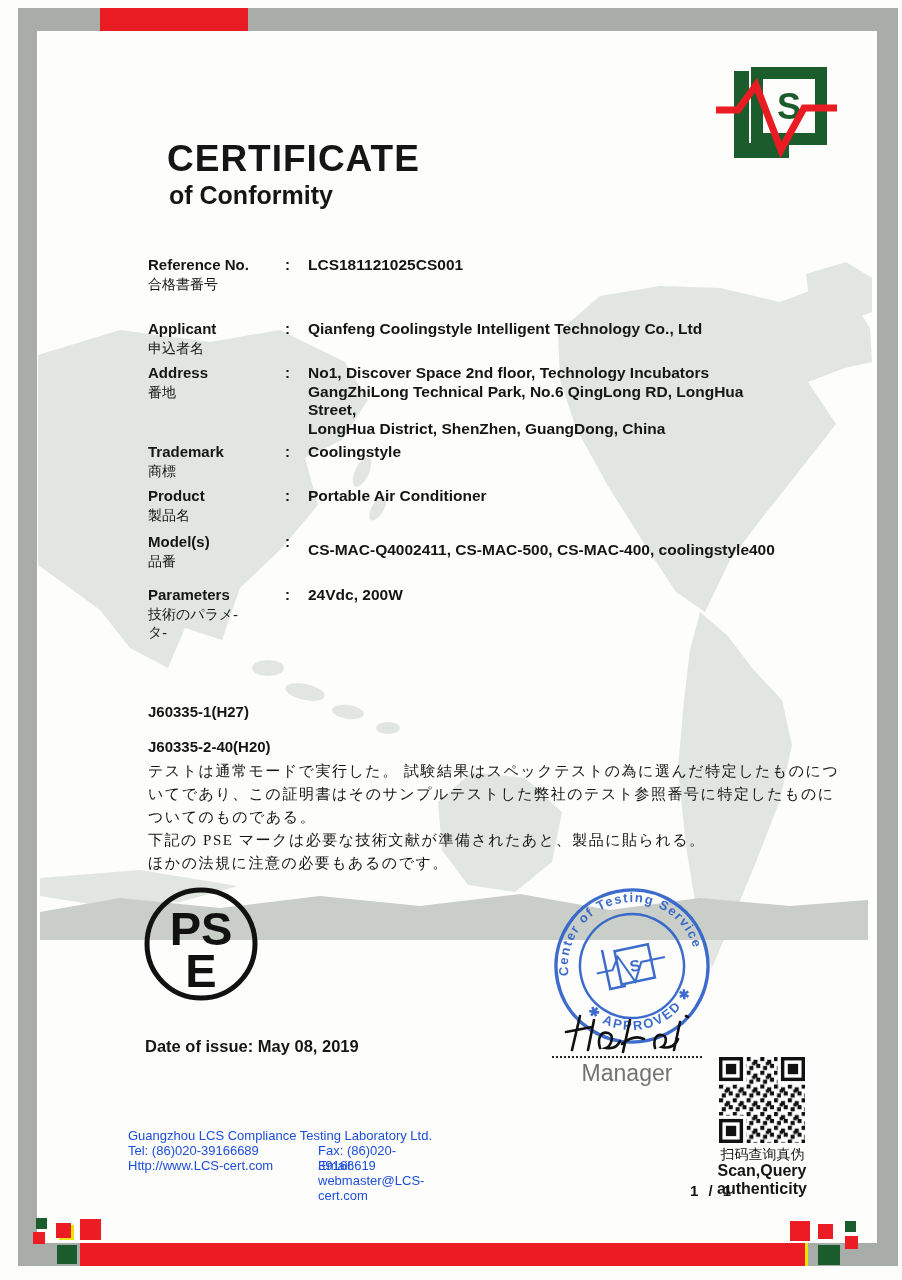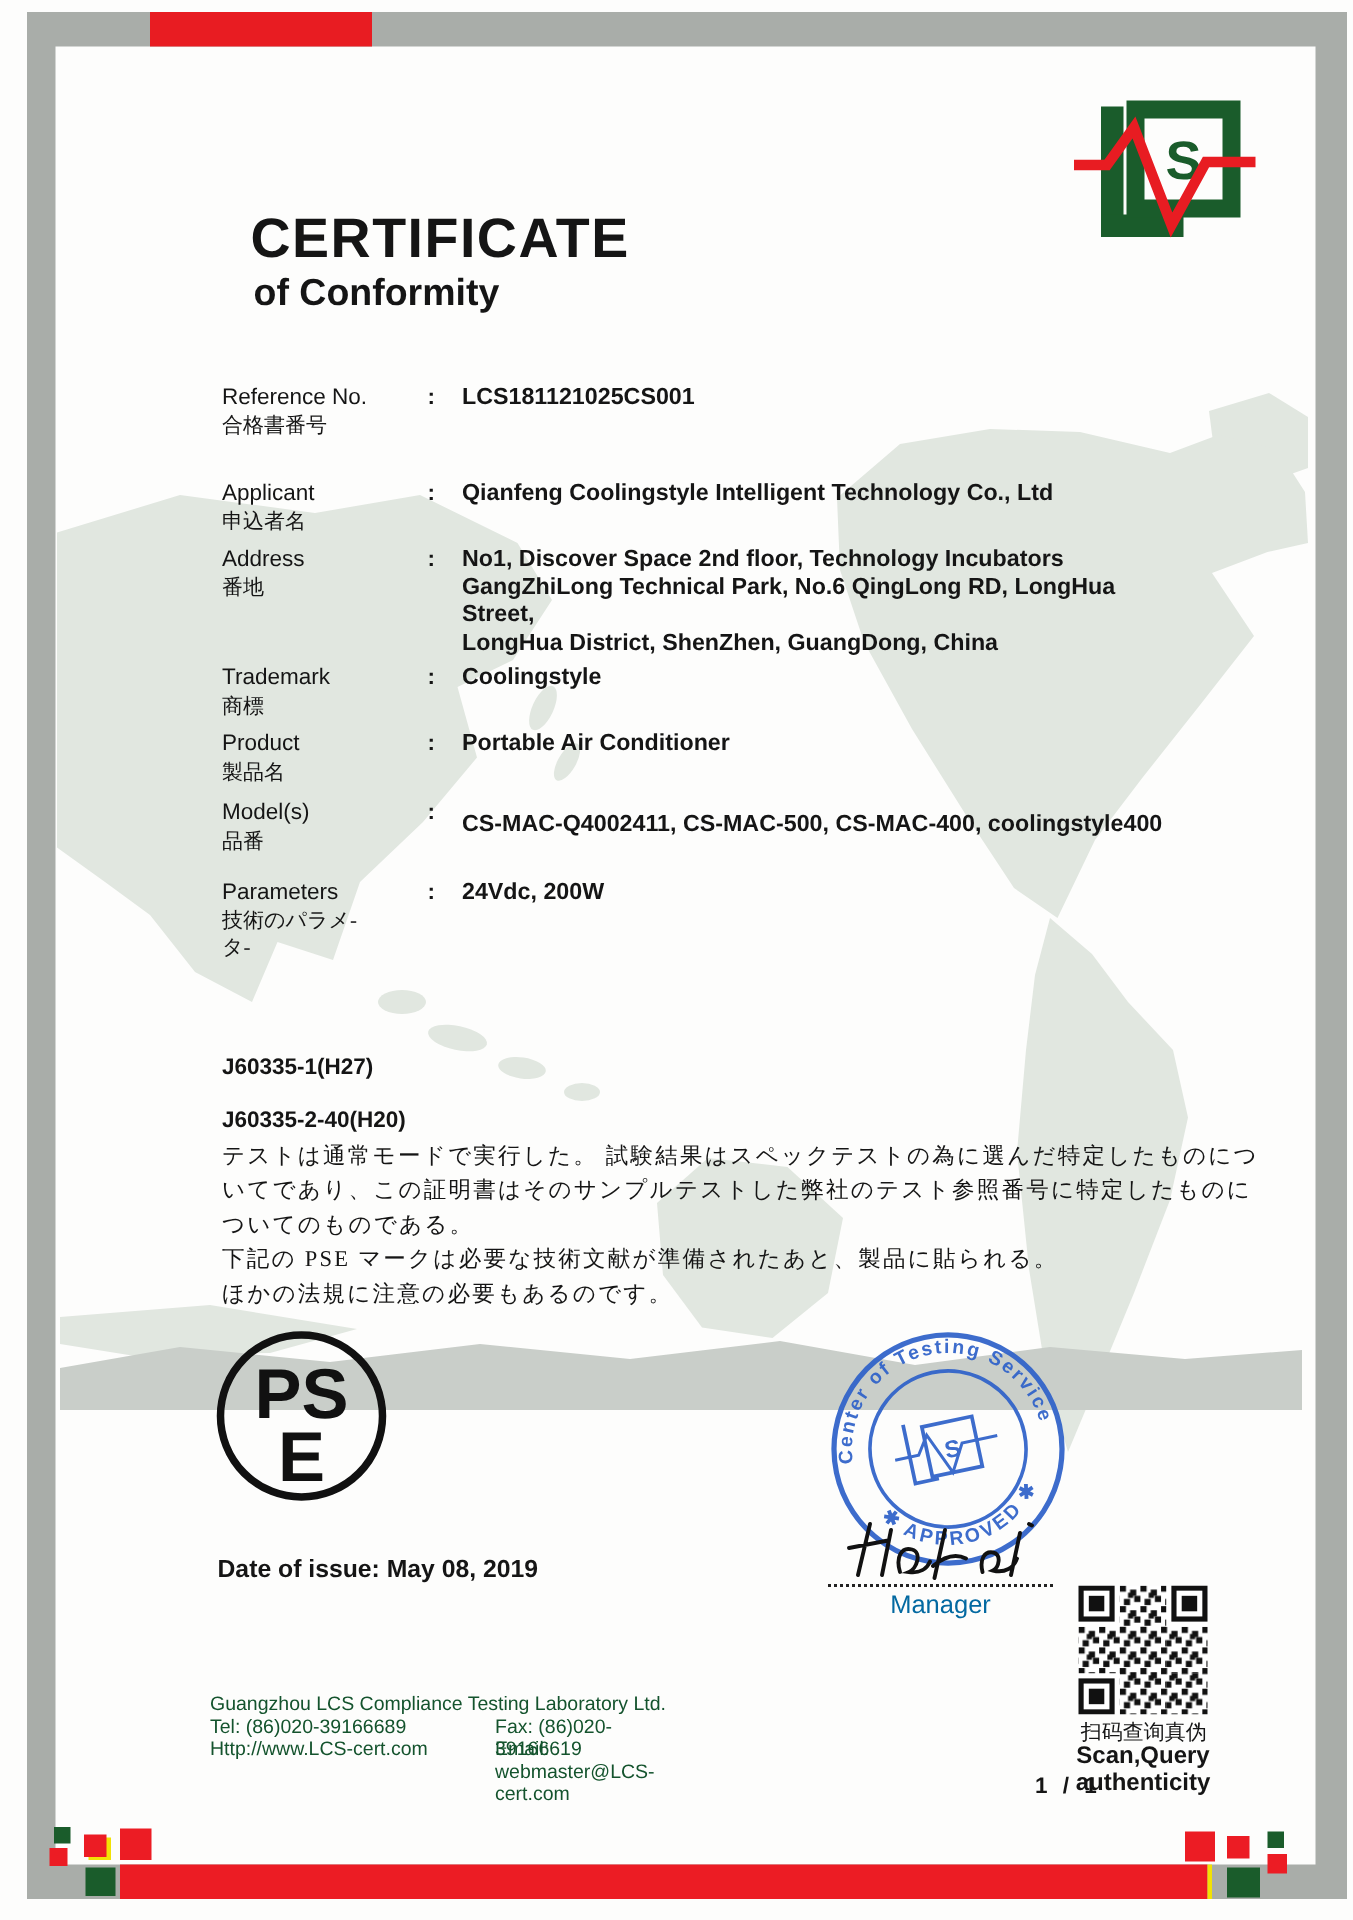--- a/index.html
+++ b/index.html
@@ -16,44 +16,44 @@
   .sq{position:absolute;}
   
   .map{position:absolute;left:0;top:0;z-index:0;}
   .content{position:absolute;left:0;top:0;width:902px;height:1280px;z-index:2;}
   
   .title{position:absolute;left:167px;top:138px;font-size:37px;font-weight:bold;letter-spacing:1px;}
   .subtitle{position:absolute;left:169px;top:181px;font-size:25px;font-weight:bold;}
   .logo{position:absolute;left:711px;top:64px;}
   
   .row{position:absolute;left:148px;width:620px;}
-  .row .en{position:absolute;left:0;top:0;font-size:15px;font-weight:normal;white-space:nowrap;}
+  .row .en{position:absolute;left:0;top:0;font-size:15px;font-weight:bold;white-space:nowrap;}
   .row .jp{position:absolute;left:0;top:20px;font-size:14px;font-family:"Liberation Serif",serif;
            white-space:pre-line;line-height:18px;}
   .row .colon{position:absolute;left:137px;top:0;font-size:15px;font-weight:bold;}
   .row .val{position:absolute;left:160px;top:0;width:470px;font-size:15.5px;font-weight:bold;
             line-height:18.5px;white-space:pre-line;}
   
   .jtext{position:absolute;left:148px;font-size:15px;font-family:"Liberation Serif",serif;
          letter-spacing:1.5px;white-space:pre-line;line-height:24px;}
   .std{position:absolute;left:148px;font-size:15px;font-weight:bold;}
   
   .issue{position:absolute;left:145px;top:1037px;font-size:16.5px;font-weight:bold;}
   .manager{position:absolute;left:551px;top:1060px;width:152px;text-align:center;
-           font-size:17px;color:#0369a1;}
+           font-size:23px;color:#737373;}
   .dotline{position:absolute;left:552px;top:1042px;width:150px;height:14px;
            border-bottom:2px dotted #222;}
   .qr-wrap{position:absolute;left:716px;top:1057px;width:92px;text-align:center;}
   .qr-cap-cn{position:absolute;left:690px;top:1146px;width:145px;text-align:center;
              font-size:14px;font-weight:normal;}
   .qr-cap-en{position:absolute;left:672px;top:1162px;width:180px;text-align:center;
              font-size:16px;font-weight:bold;}
   .qr-page{position:absolute;left:690px;top:1182px;width:125px;text-align:left;
            font-size:15px;font-weight:bold;letter-spacing:3px;}
-  .footer{position:absolute;left:140px;top:1128px;font-size:13px;color:#14532d;line-height:15px;}
+  .footer{position:absolute;left:128px;top:1128px;font-size:13px;color:#1d4ed8;line-height:15px;}
   .footer .cols{position:relative;}
   .footer .c2{position:absolute;left:190px;top:0;}
   .stamp{position:absolute;left:548px;top:882px;opacity:.93;}
   .sig{position:absolute;left:540px;top:1000px;}
   .pse{position:absolute;left:142px;top:885px;}
 </style>
 </head>
 <body>
 
 <div class="page">

